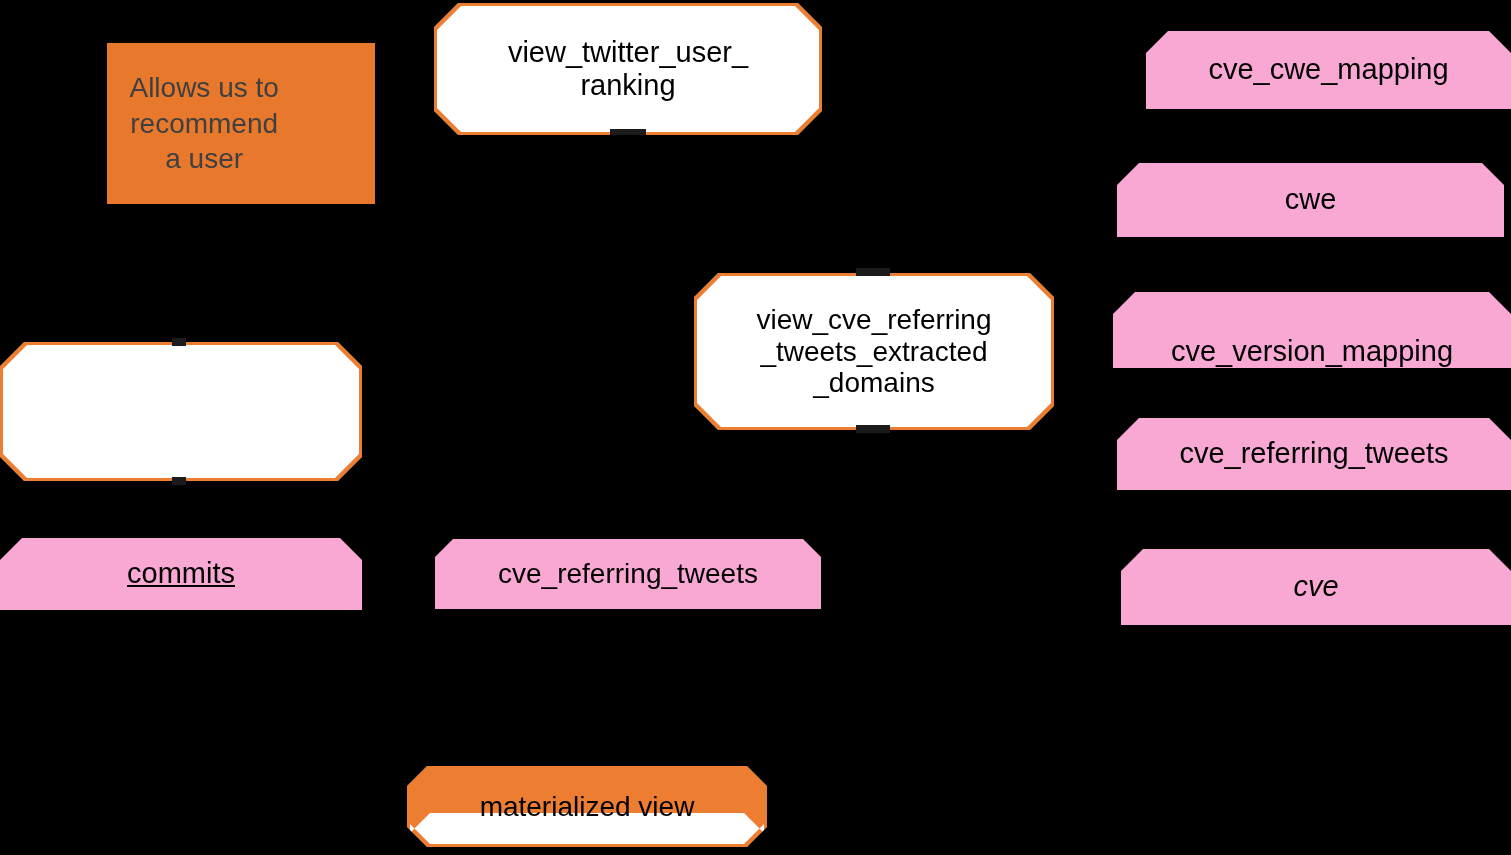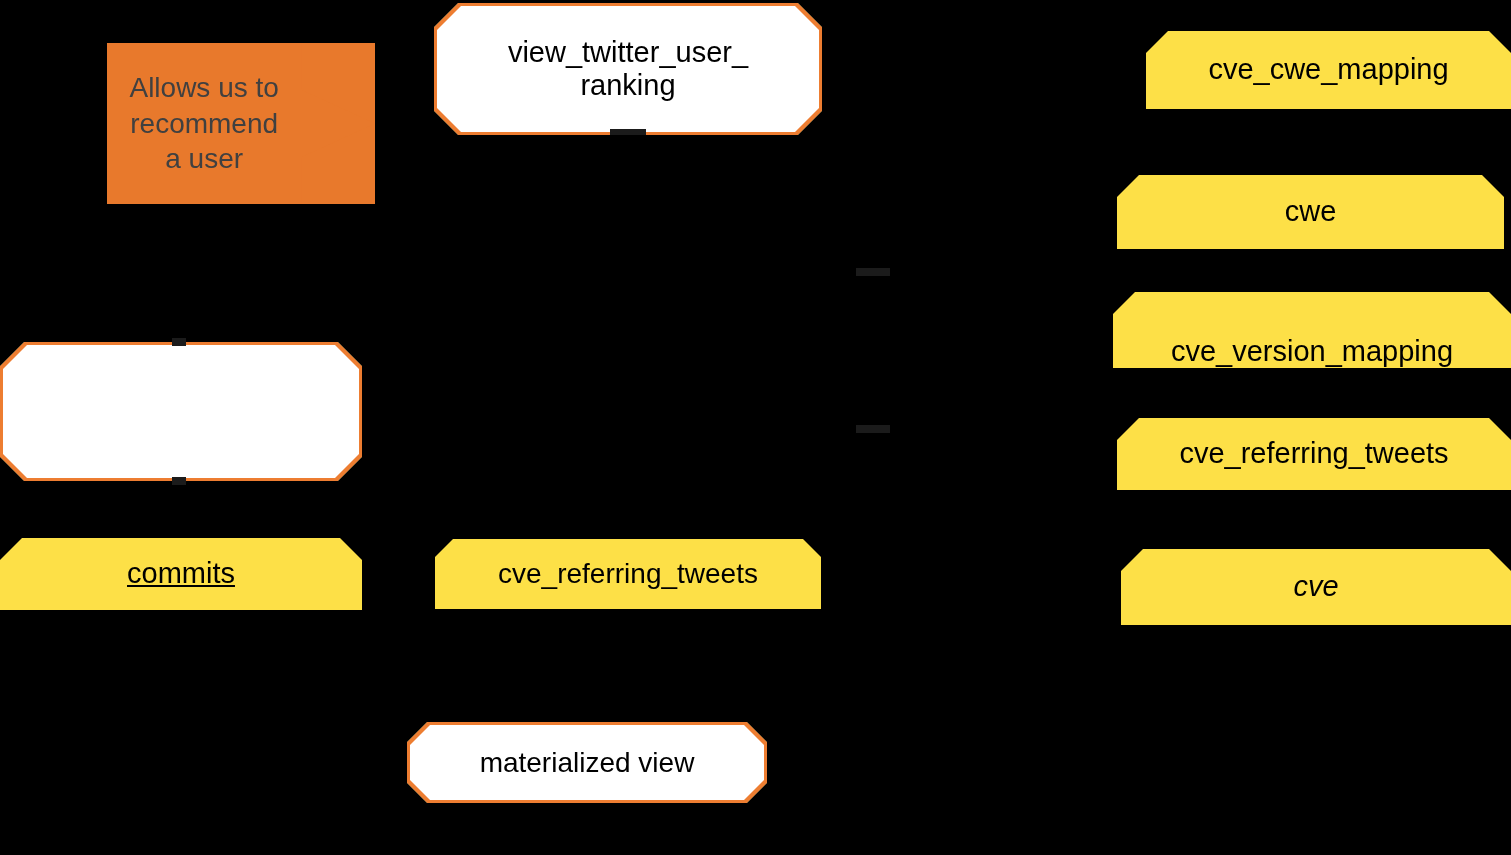--- a/index.html
+++ b/index.html
@@ -25,21 +25,21 @@
     justify-content: center;
     text-align: center;
     color: #000000;
     line-height: 1.14;
     white-space: pre-line;
     user-select: none;
   }
 
   
   .node.table-node {
-    background: #fde047;
+    background: #f9a8d4;
   }
 
   
   .node.view-node {
     background: #0f766e;
   }
   .node.view-node .vfill {
     position: absolute;
     inset: 0;
     background: #ED7D31;
@@ -60,20 +60,21 @@
   .chamfer-top-18 {
     clip-path: polygon(18px 0, calc(100% - 18px) 0, 100% 18px, 100% 100%, 0 100%, 0 18px);
   }
   .chamfer-top-22 {
     clip-path: polygon(22px 0, calc(100% - 22px) 0, 100% 22px, 100% 100%, 0 100%, 0 22px);
   }
   
   .chamfer-all-20 {
     clip-path: polygon(20px 0, calc(100% - 20px) 0, 100% 20px, 100% calc(100% - 20px),
                        calc(100% - 20px) 100%, 20px 100%, 0 calc(100% - 20px), 0 20px);
+    margin-top: 44px;
   }
   .chamfer-all-24 {
     clip-path: polygon(24px 0, calc(100% - 24px) 0, 100% 24px, 100% calc(100% - 24px),
                        calc(100% - 24px) 100%, 24px 100%, 0 calc(100% - 24px), 0 24px);
   }
 
   
   .callout {
     position: absolute;
     box-sizing: border-box;
@@ -124,35 +125,42 @@
   </div>
 
   <div class="node view-node chamfer-all-24" style="left:434px; top:3px; width:388px; height:132px; font-size:29px;">
     <div class="vfill"></div>
     <div class="vinner chamfer-all-24" style="left:3px; top:3px; right:3px; bottom:3px;"></div>
     <span class="nlabel">view_twitter_user_
 ranking</span>
   </div>
   <div class="nub" style="left:610px; top:129px; width:36px; height:6px;"></div>
 
+  <div class="node view-node chamfer-all-24" style="left:694px; top:273px; width:360px; height:157px; font-size:28px;">
+    <div class="vfill"></div>
+    <div class="vinner chamfer-all-24" style="left:3px; top:3px; right:3px; bottom:3px;"></div>
+    <span class="nlabel">view_cve_referring
+_tweets_extracted
+_domains</span>
+  </div>
   <div class="nub" style="left:856px; top:268px; width:34px; height:8px;"></div>
   <div class="nub" style="left:856px; top:425px; width:34px; height:8px;"></div>
 
   <div class="node view-node chamfer-all-24" style="left:0px; top:342px; width:362px; height:139px; font-size:28px;">
     <div class="vfill"></div>
     <div class="vinner chamfer-all-24" style="left:3px; top:3px; right:3px; bottom:3px;"></div>
   </div>
   <div class="nub" style="left:172px; top:338px; width:14px; height:8px;"></div>
   <div class="nub" style="left:172px; top:477px; width:14px; height:8px;"></div>
 
   <div class="node table-node chamfer-top-22" style="left:1146px; top:31px; width:365px; height:78px; font-size:29px;">
     <span class="nlabel">cve_cwe_mapping</span>
   </div>
 
-  <div class="node table-node chamfer-top-22" style="left:1117px; top:175px; width:387px; height:74px; font-size:29px;">
+  <div class="node table-node chamfer-top-22" style="left:1117px; top:163px; width:387px; height:74px; font-size:29px;">
     <span class="nlabel">cwe</span>
   </div>
 
   <div class="node table-node chamfer-top-22" style="left:1113px; top:292px; width:398px; height:76px; font-size:29px;align-items:flex-end;">
     <span class="nlabel">cve_version_mapping</span>
   </div>
 
   <div class="node table-node chamfer-top-22" style="left:1117px; top:418px; width:394px; height:72px; font-size:29px;">
     <span class="nlabel">cve_referring_tweets</span>
   </div>

